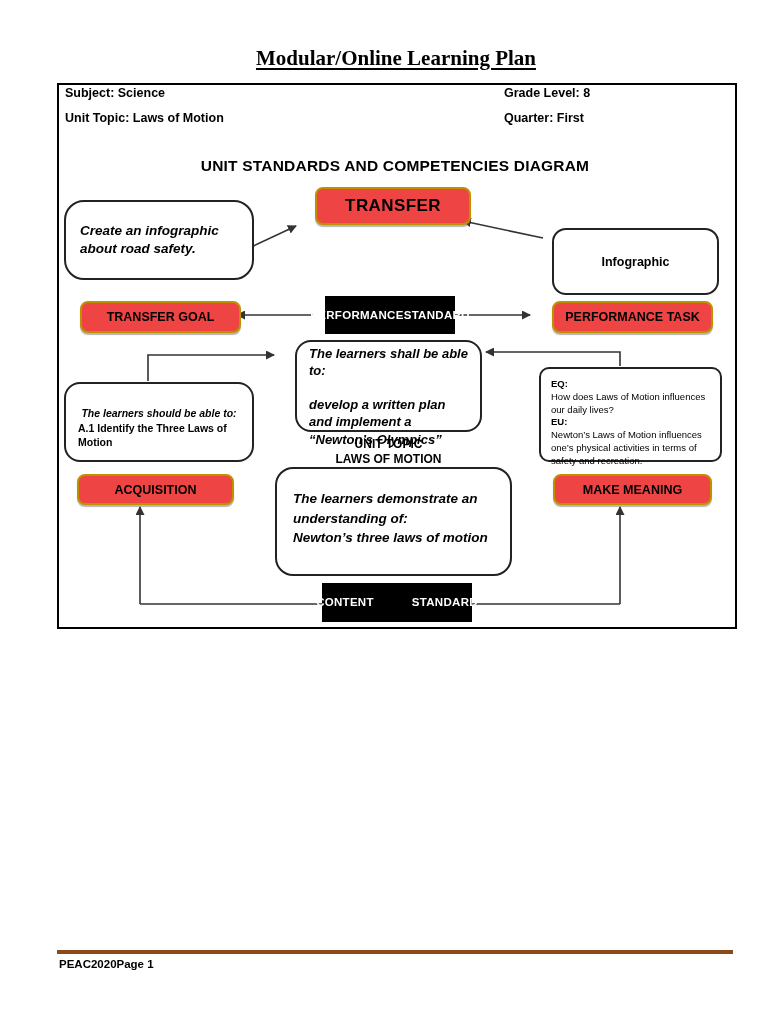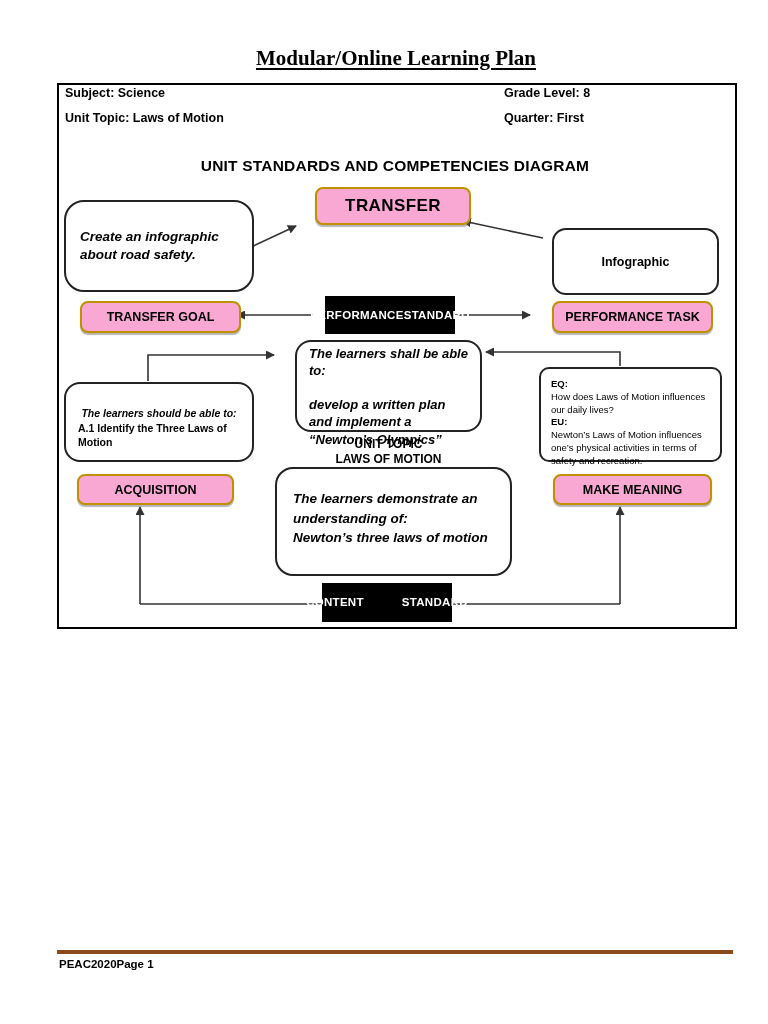--- a/index.html
+++ b/index.html
@@ -13,37 +13,37 @@
              font-family:"Liberation Serif",serif;font-weight:bold;font-size:21px;
              text-decoration:underline;text-underline-offset:3px;}
 
   .outer-box{left:45px;top:83px;width:676px;height:542px;border:2px solid #000;background:#fff;}
 
   .info{font-size:12.5px;font-weight:bold;}
 
   .diagram-heading{left:45px;top:157px;width:676px;text-align:center;
                    font-size:15.5px;font-weight:bold;letter-spacing:.2px;}
 
-  .ybox{background:#f9a8d4;border:2.5px solid #BF9000;border-radius:8px;
+  .ybox{background:#ef4444;border:2.5px solid #BF9000;border-radius:8px;
         display:flex;align-items:center;justify-content:center;
         font-weight:bold;box-shadow:0 2px 1px rgba(90,90,90,.45);}
   .bbox{background:#000;color:#fff;display:flex;flex-direction:row;
         align-items:center;justify-content:center;text-align:center;
         font-weight:bold;font-size:11.5px;line-height:1.45;letter-spacing:.3px;}
   .rbox{background:#fff;border:2px solid #222;}
 
   .transfer{left:303px;top:187px;width:152px;height:34px;font-size:17px;letter-spacing:.4px;}
   .tgoal{left:68px;top:301px;width:157px;height:28px;font-size:12.5px;}
   .ptask{left:540px;top:301px;width:157px;height:28px;font-size:12.5px;}
   .pstd{left:313px;top:296px;width:130px;height:38px;}
   .acq{left:65px;top:474px;width:153px;height:27px;font-size:12.5px;}
   .mkm{left:541px;top:474px;width:155px;height:27px;font-size:12.5px;}
-  .cstd{left:310px;top:583px;width:130px;height:39px;gap:38px;}
+  .cstd{left:310px;top:583px;width:150px;height:39px;gap:38px;}
 
-  .create-note{left:52px;top:200px;width:190px;height:92px;border-radius:20px;
+  .create-note{left:52px;top:200px;width:190px;height:80px;border-radius:20px;
                display:flex;flex-direction:column;justify-content:center;padding:0 14px;
                box-sizing:border-box;font-style:italic;font-weight:600;font-size:13.5px;line-height:1.35;}
   .info-note{left:540px;top:228px;width:163px;height:63px;border-radius:14px;
              display:flex;align-items:center;justify-content:center;
              font-weight:bold;font-size:12.5px;}
   .psnote{left:283px;top:340px;width:187px;height:92px;border-radius:16px;
           box-sizing:border-box;padding:3px 12px 0 12px;overflow:visible;
           font-style:italic;font-weight:bold;font-size:13px;line-height:1.32;}
   .psnote p{margin:0 0 17px 0;}
   .a1note{left:52px;top:382px;width:190px;height:80px;border-radius:16px;

